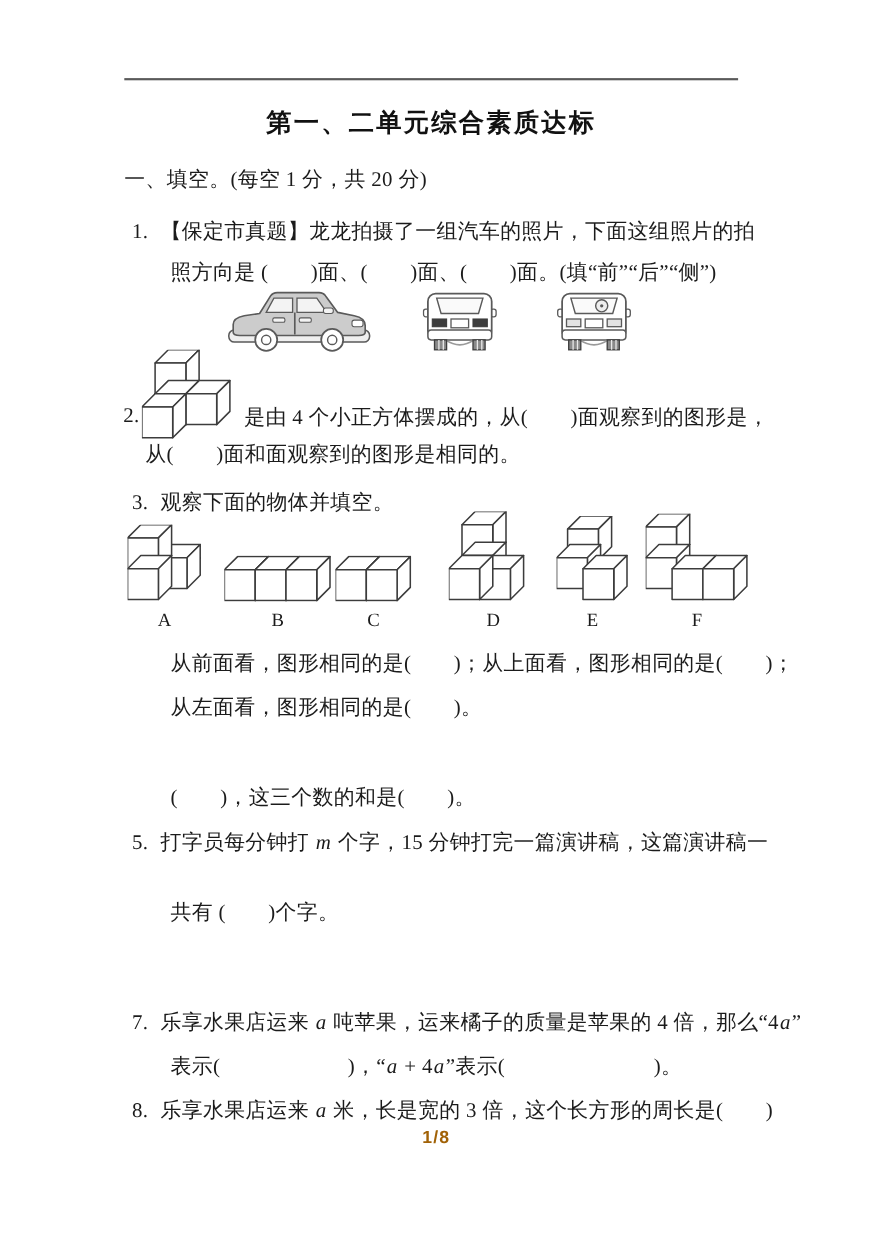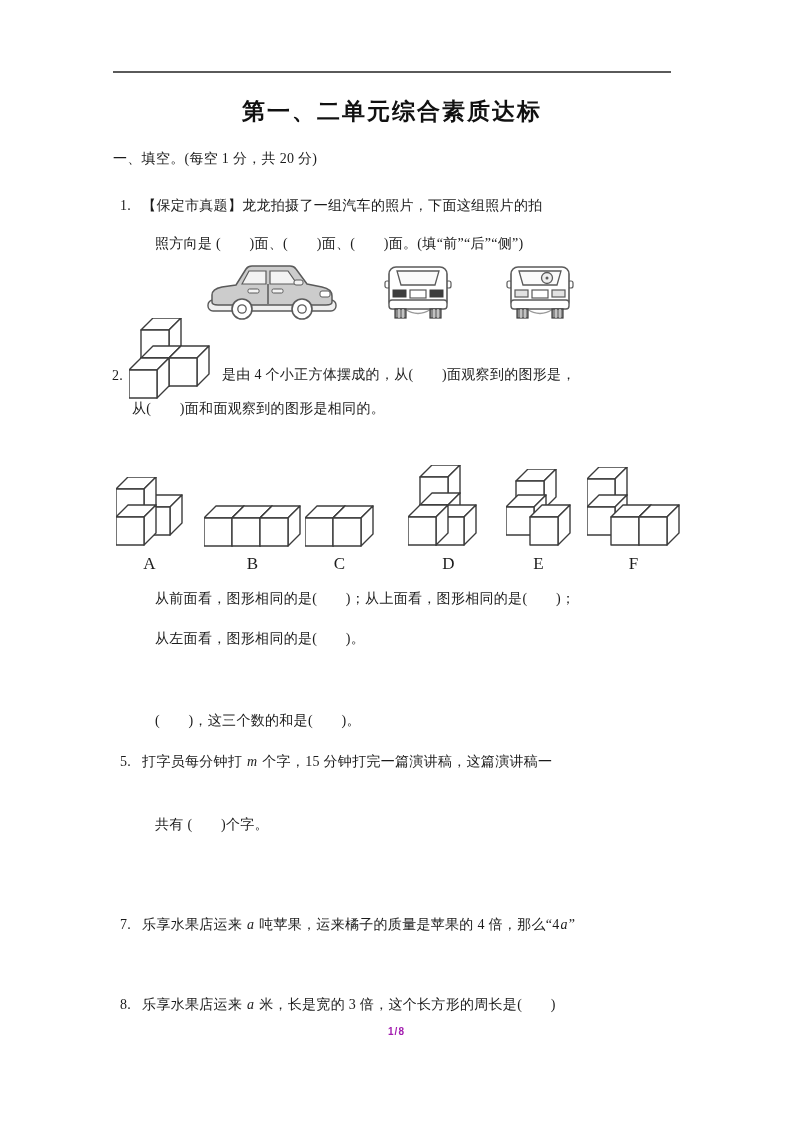--- a/index.html
+++ b/index.html
@@ -9,26 +9,26 @@
     font-family:"Liberation Serif","DejaVu Serif",serif;
     color:#1b1b1b; overflow:hidden;
   }
   .abs { position:absolute; }
   .rule { background:#5a5a5a; height:2px; }
   .title {
     font-family:"Liberation Sans","DejaVu Sans",sans-serif;
     font-weight:700; font-size:23px; letter-spacing:2px; color:#111;
     text-align:center;
   }
-  .tline { font-size:14px; letter-spacing:0.3px; white-space:nowrap; }
+  .tline { font-size:19px; letter-spacing:0.3px; white-space:nowrap; }
   .qnum { display:inline-block; margin-right:11px; }
   .var { font-style:italic; font-family:"Liberation Serif","DejaVu Serif",serif; padding:0 1px; }
   .footer {
     font-family:"Liberation Sans","DejaVu Sans",sans-serif;
-    font-weight:700; font-size:10px; letter-spacing:1px; color:#a21caf;
+    font-weight:700; font-size:16px; letter-spacing:1px; color:#a16207;
     text-align:center;
   }
   .figcol { display:flex; flex-direction:column; align-items:center; justify-content:flex-end; }
   .figlabel { font-size:17px; margin-top:7px; letter-spacing:1px; }
   
   #cube polygon { fill:#ffffff; stroke:#3c3c3c; stroke-width:1.4; stroke-linejoin:round; }
   svg { display:block; }
   .carline { stroke:#5a5a5a; stroke-width:1.5; }
 </style>
 </head>
@@ -114,20 +114,23 @@
   <div class="abs tline" style="left:112px; top:368px;">2.</div>
   <svg class="abs" style="left:129px; top:318px;" width="82" height="82" viewBox="0 0 82 82">
     <use href="#cube" x="12" y="0"></use>
     <use href="#cube" x="12" y="28"></use>
     <use href="#cube" x="40" y="28"></use>
     <use href="#cube" x="0" y="40"></use>
   </svg>
   <div class="abs tline" style="left:222px; top:366px;">是由 4 个小正方体摆成的，从(　　)面观察到的图形是，</div>
   <div class="abs tline" style="left:132px; top:400px;">从(　　)面和面观察到的图形是相同的。</div>
 
+  <div class="abs tline" style="left:120px; top:444px;">
+    <span class="qnum">3.</span><span>观察下面的物体并填空。</span>
+  </div>
 
   <div class="abs figcol" style="left:108px; top:458px; width:84px; height:116px;">
     <svg width="68" height="70" viewBox="0 0 68 70">
       <use href="#cube" x="26" y="18"></use>
       <use href="#cube" x="0" y="0"></use>
       <use href="#cube" x="0" y="28"></use>
     </svg>
     <div class="figlabel">A</div>
   </div>
 
@@ -184,20 +187,23 @@
 
   <div class="abs tline" style="left:120px; top:753px;">
     <span class="qnum">5.</span><span>打字员每分钟打 </span><span class="var">m</span><span> 个字，15 分钟打完一篇演讲稿，这篇演讲稿一</span>
   </div>
   <div class="abs tline" style="left:155px; top:816px;">共有 (　　)个字。</div>
 
 
   <div class="abs tline" style="left:120px; top:916px;">
     <span class="qnum">7.</span><span>乐享水果店运来 </span><span class="var">a</span><span> 吨苹果，运来橘子的质量是苹果的 4 倍，那么“4</span><span class="var">a</span><span>”</span>
   </div>
+  <div class="abs tline" style="left:155px; top:956px;">
+    <span>表示(　　　　　　)，“</span><span class="var">a</span><span> + 4</span><span class="var">a</span><span>”表示(　　　　　　　)。</span>
+  </div>
 
   <div class="abs tline" style="left:120px; top:996px;">
     <span class="qnum">8.</span><span>乐享水果店运来 </span><span class="var">a</span><span> 米，长是宽的 3 倍，这个长方形的周长是(　　)</span>
   </div>
 
   <div class="abs footer" style="left:0; top:1026px; width:793px;">1/8</div>
 
 </div>
 
 </body></html>

